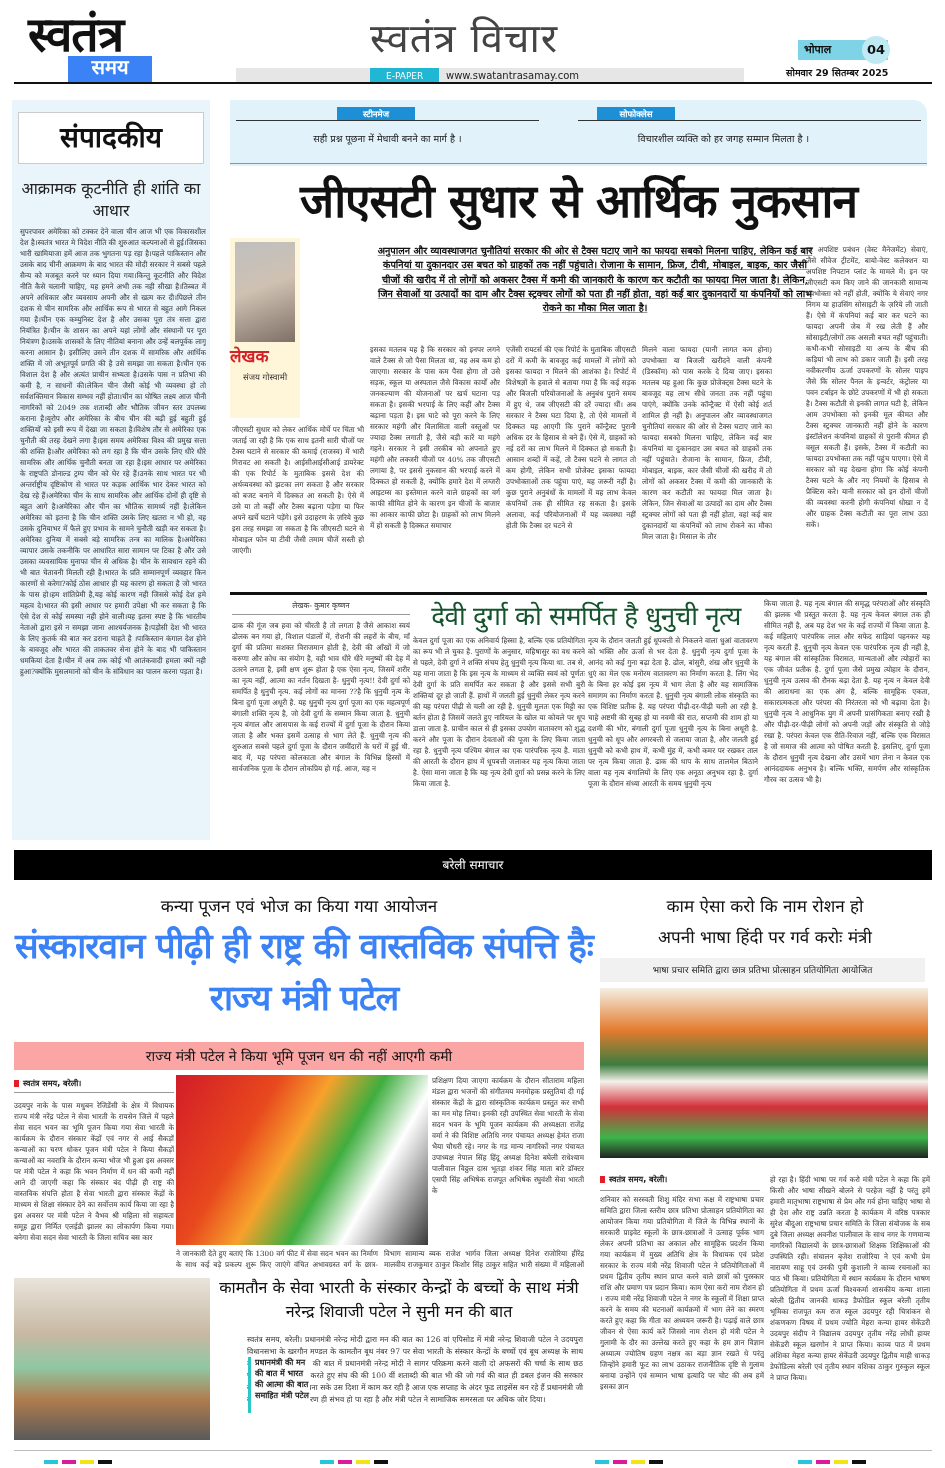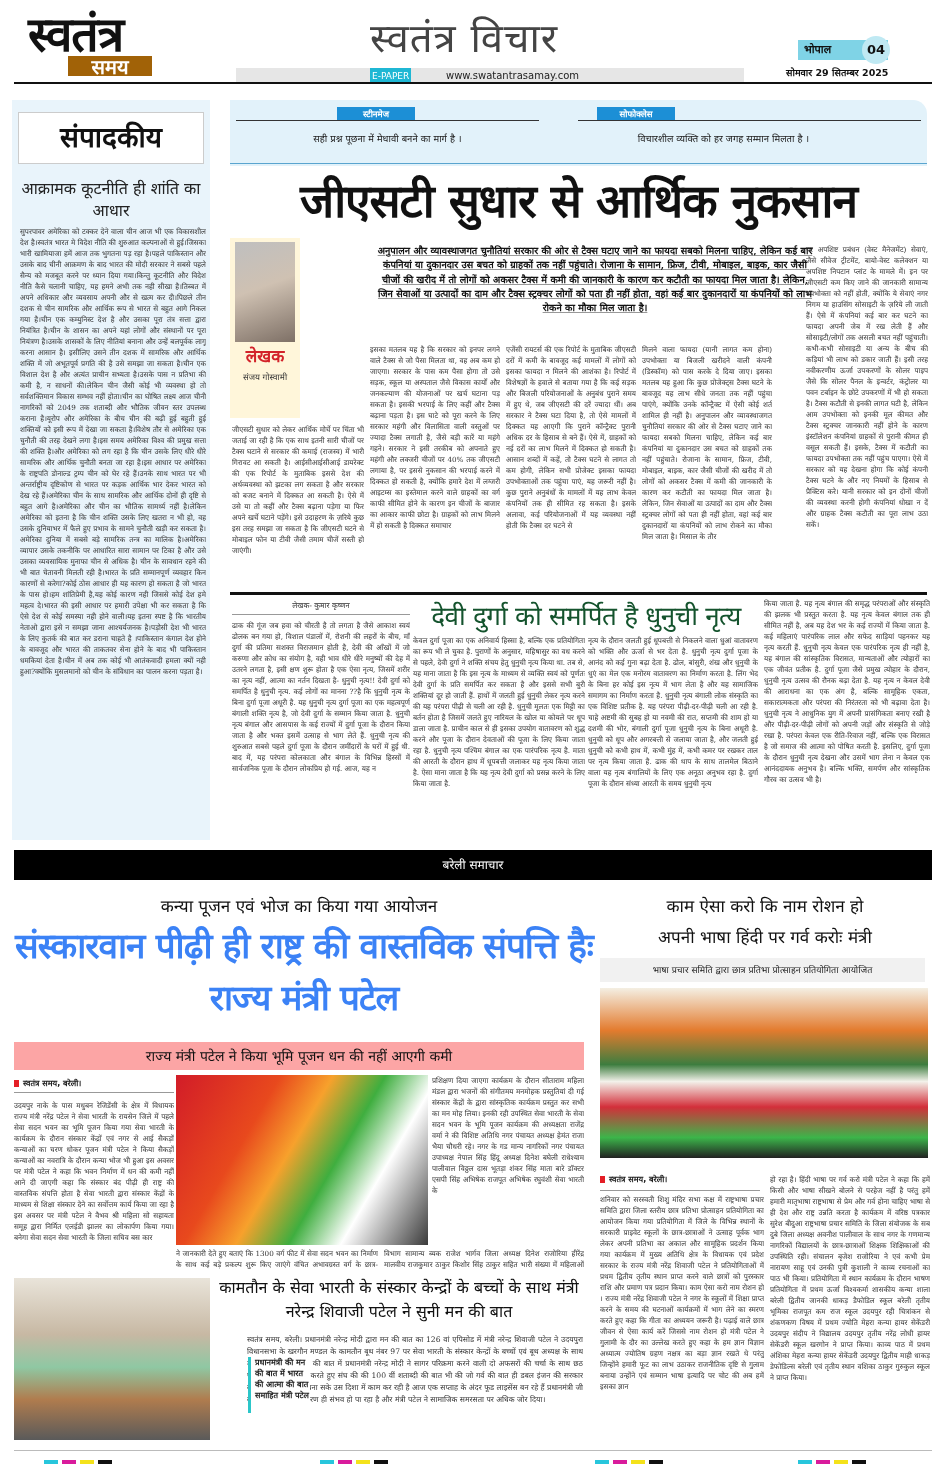--- a/index.html
+++ b/index.html
@@ -2,24 +2,24 @@
 <html><head>
 <meta charset="utf-8">
 <style>
 *{box-sizing:border-box;margin:0;padding:0}
 html,body{width:945px;height:1468px;background:#fff;overflow:hidden}
 body{font-family:"DejaVu Sans",sans-serif;color:#222;position:relative}
 .abs{position:absolute}
 .body-text{font-family:"DejaVu Serif",serif;font-size:7.2px;line-height:11px;color:#333;text-align:justify;overflow:hidden}
 
 #logo-top{left:28px;top:16px;font-family:"DejaVu Serif",serif;font-weight:bold;font-size:48px;line-height:36px;color:#111;letter-spacing:-1px}
-#logo-bottom{left:68px;top:56px;width:84px;height:20px;background:#a16207;color:#fff;font-weight:bold;font-size:20px;line-height:22px;text-align:center}
+#logo-bottom{left:68px;top:56px;width:84px;height:26px;background:#3b82f6;color:#fff;font-weight:bold;font-size:20px;line-height:22px;text-align:center}
 #mast-title{left:370px;top:16px;font-family:"DejaVu Sans",sans-serif;font-size:40px;line-height:44px;color:#444;font-weight:normal;letter-spacing:1px}
 #mast-bar{left:236px;top:68px;width:508px;height:16px;background:#e6e6e6}
-#epaper-tag{left:370px;top:68px;height:16px;padding:0 2px;background:#1fb7d4;color:#fff;font-size:9px;line-height:16px}
+#epaper-tag{left:370px;top:68px;height:16px;padding:0 16px;background:#1fb7d4;color:#fff;font-size:9px;line-height:16px}
 #site-url{left:446px;top:68px;font-size:10px;line-height:16px;color:#222}
 #city-box{left:798px;top:40px;width:90px;height:20px;background:#7fd3e6}
 #city{left:804px;top:40px;font-size:11px;font-weight:bold;line-height:20px;color:#111}
 #page-no{left:862px;top:36px;width:28px;height:28px;border-radius:50%;background:#bfe9f3;font-weight:bold;font-size:13px;line-height:28px;text-align:center;color:#111}
 #date{left:786px;top:66px;font-size:9.5px;font-weight:bold;line-height:14px;color:#111}
 #mast-rule{left:14px;top:82px;width:918px;height:2px;background:#111}
 
 #edit-col{left:12px;top:100px;width:198px;height:740px;background:#e9f4fb}
 #edit-box{left:18px;top:112px;width:186px;height:52px;background:#fff;border:1px solid #ccc}
 #edit-label{left:18px;top:112px;width:186px;font-family:"DejaVu Serif",serif;font-weight:bold;font-size:28px;line-height:52px;text-align:center;color:#111}
@@ -33,21 +33,21 @@
 #q1-rule{left:236px;top:120px;width:303px;height:1px;background:#333}
 #q2-rule{left:578px;top:120px;width:343px;height:1px;background:#333}
 #q1-text{left:236px;top:132px;width:303px;font-size:9.5px;text-align:center;line-height:14px;color:#222}
 #q2-text{left:552px;top:132px;width:343px;font-size:9.5px;text-align:center;line-height:14px;color:#222}
 #band-rule{left:230px;top:163px;width:697px;height:1px;background:#5aa5cf}
 
 #gst-headline{left:230px;top:168px;width:697px;font-weight:bold;font-size:46px;line-height:66px;text-align:center;color:#111;letter-spacing:-1px;font-family:"DejaVu Sans",sans-serif}
 
 #author-box{left:230px;top:238px;width:70px;height:180px;background:#fff6da}
 #author-photo{left:235px;top:242px;width:60px;height:100px;background:linear-gradient(160deg,#bfbfbf 0%,#cfc1b2 45%,#7e7066 100%)}
-#author-label{left:230px;top:344px;width:70px;font-size:17px;font-weight:bold;color:#d3232a;text-align:center;line-height:24px}
+#author-label{left:230px;top:344px;width:70px;font-size:17px;font-weight:bold;color:#d3232a;line-height:24px}
 #author-name{left:230px;top:370px;width:70px;font-size:8.5px;text-align:center;line-height:14px;color:#333}
 
 #standfirst{left:375px;top:244px;width:440px;font-family:"DejaVu Serif",serif;font-weight:bold;font-size:9.6px;line-height:14.3px;text-align:center;color:#111;text-decoration:underline;text-decoration-color:#999}
 #g-col0{left:232px;top:424px;width:132px;height:150px}
 #g-col1{left:370px;top:344px;width:130px;height:230px}
 #g-col2{left:506px;top:344px;width:130px;height:230px}
 #g-col3{left:642px;top:344px;width:130px;height:230px}
 #g-col4{left:806px;top:244px;width:122px;height:332px}
 
 #sec-rule{left:230px;top:592px;width:697px;height:3px;background:#111}

